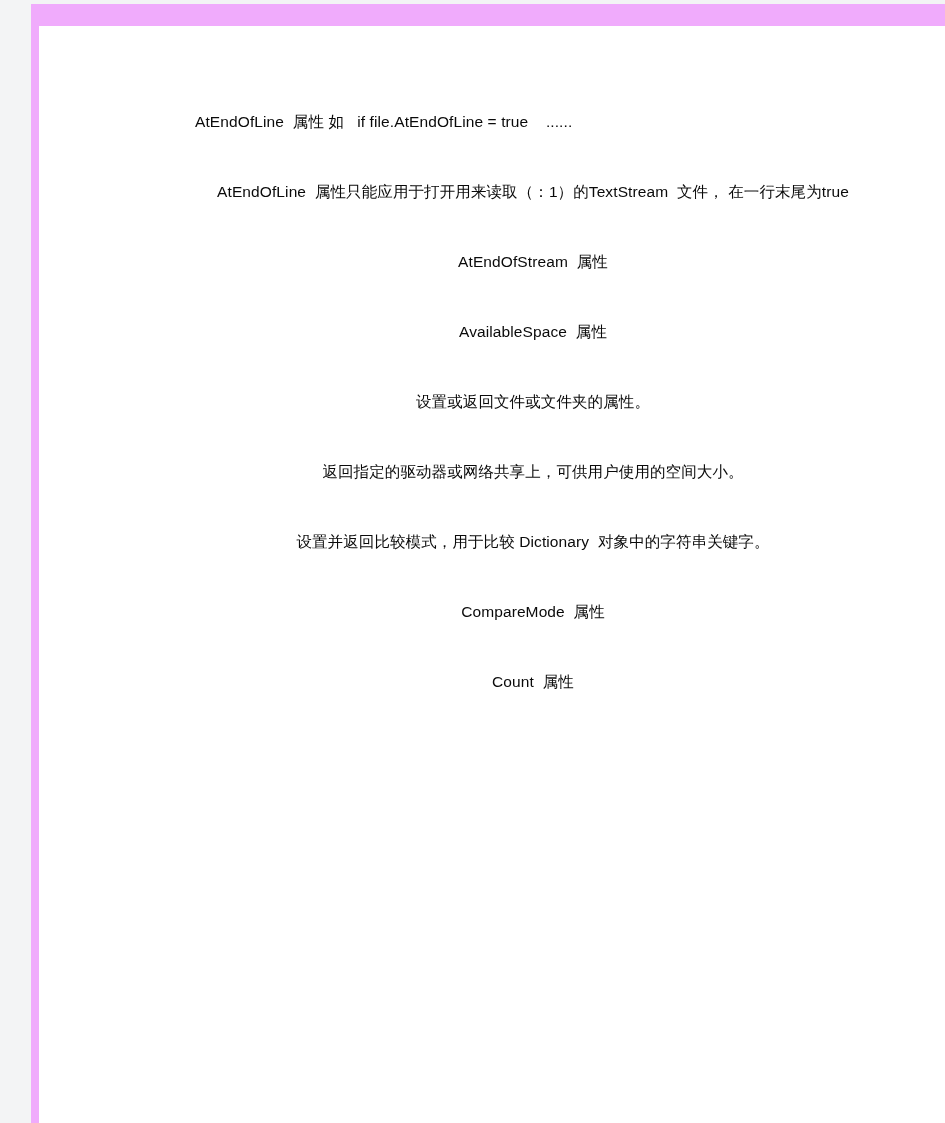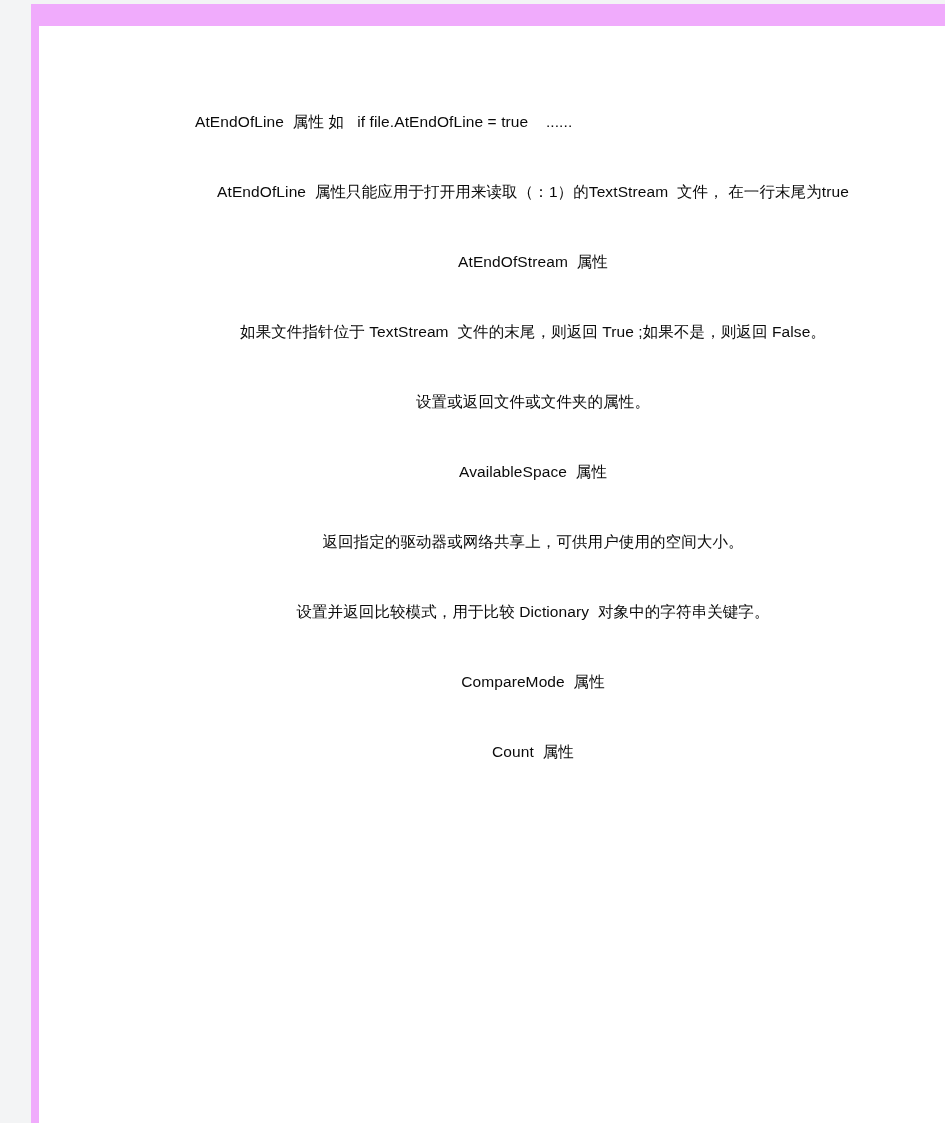--- a/index.html
+++ b/index.html
@@ -75,26 +75,25 @@
 <div id="page-frame">
   <div id="page-sheet">
     <div id="doc-body">
 
       <p class="doc-para heading">AtEndOfLine  属性 如   if file.AtEndOfLine = true    ......</p>
 
       <p class="doc-para indent">AtEndOfLine  属性只能应用于打开用来读取（：1）的TextStream  文件， 在一行末尾为true</p>
 
       <p class="doc-para heading">AtEndOfStream  属性</p>
 
-      <p class="doc-para heading">如果文件指针位于 TextStream  文件的末尾，则返回 True ;如果不是，则返回 False。</p>
 
 
+      <p class="doc-para heading">AvailableSpace  属性</p>
+
       <p class="doc-para heading">设置或返回文件或文件夹的属性。</p>
-
-      <p class="doc-para heading">AvailableSpace  属性</p>
 
       <p class="doc-para heading">返回指定的驱动器或网络共享上，可供用户使用的空间大小。</p>
 
 
 
       <p class="doc-para heading">设置并返回比较模式，用于比较 Dictionary  对象中的字符串关键字。</p>
 
       <p class="doc-para heading">CompareMode  属性</p>
 
       <p class="doc-para heading">Count  属性</p>

